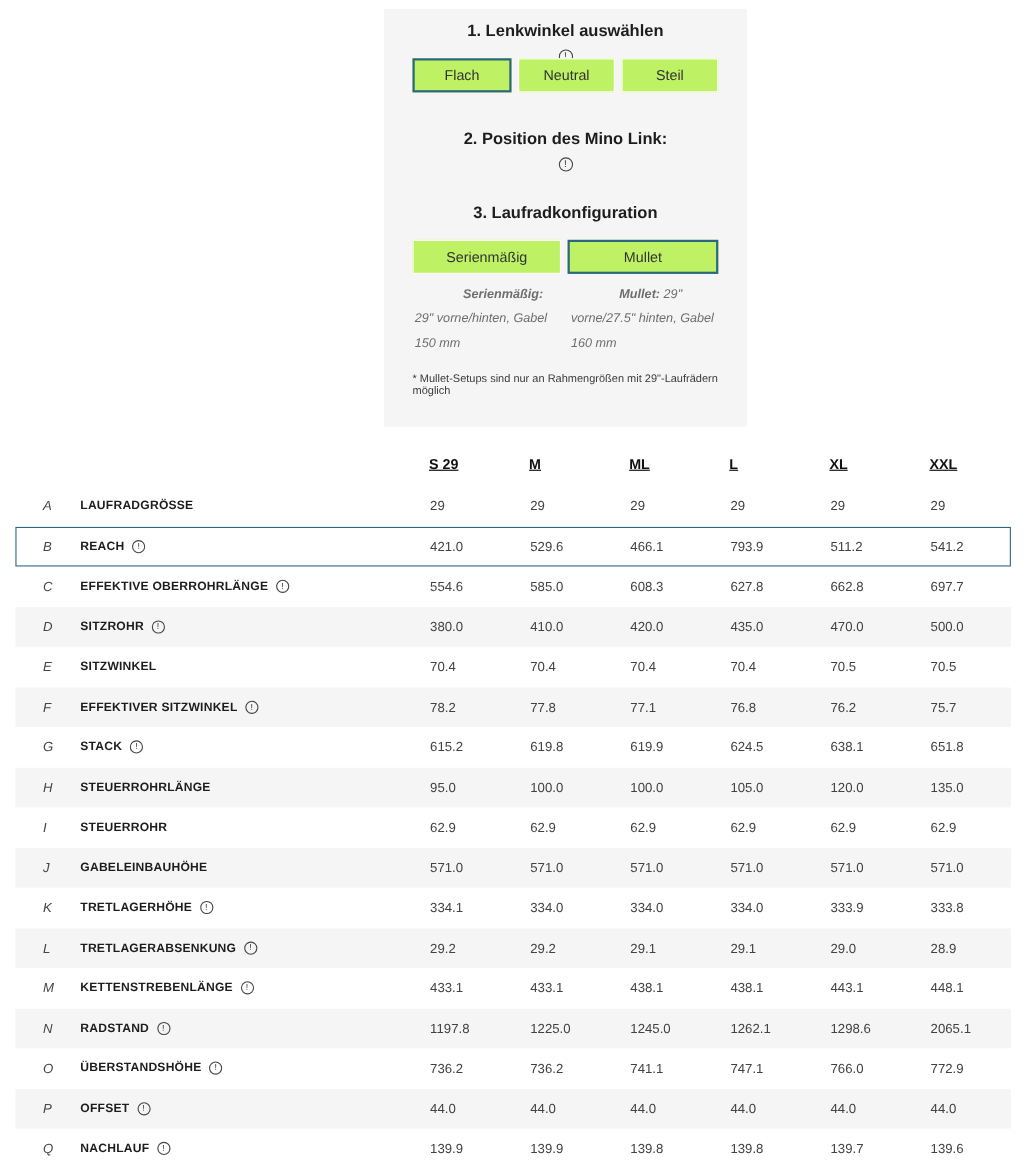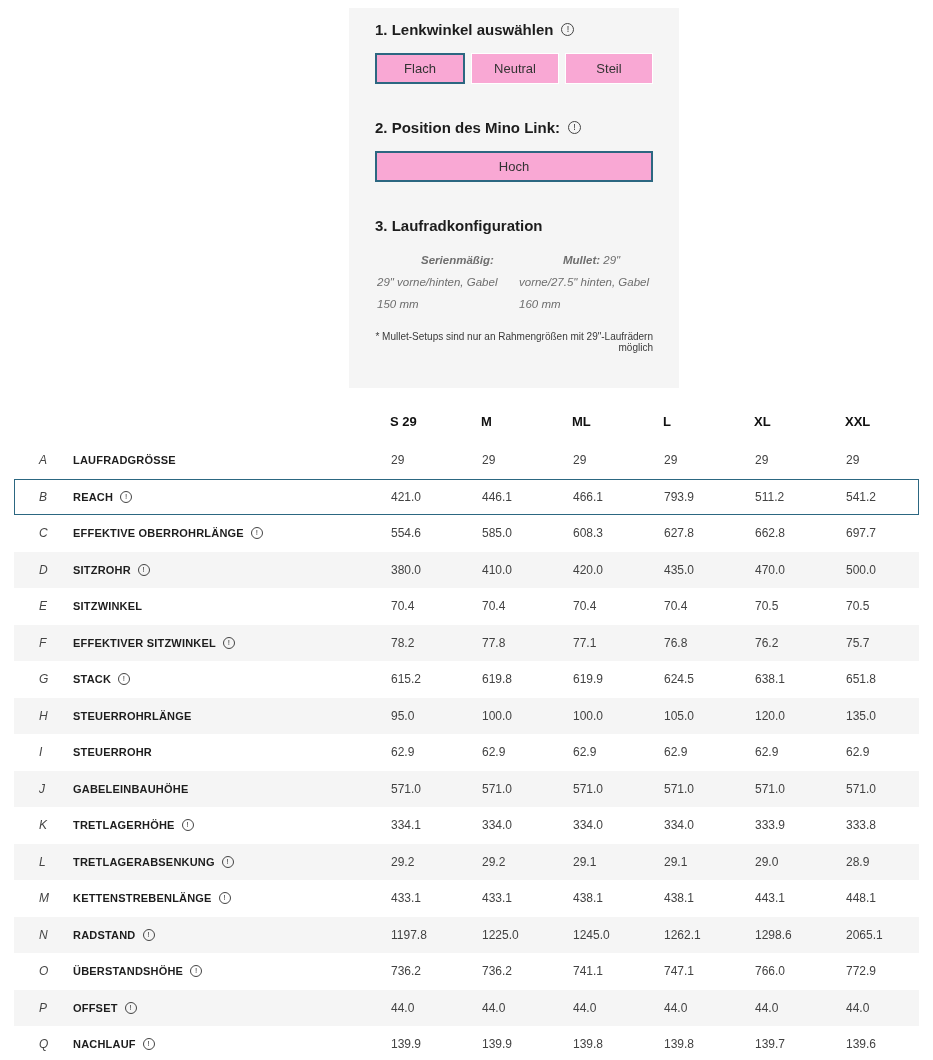--- a/index.html
+++ b/index.html
@@ -13,55 +13,55 @@
     --stripe:#f5f5f5;
   }
 
   
   .config-panel {
     position:absolute; left:349px; top:8px; width:330px; height:380px;
     background:var(--panel-bg); padding:12px 26px 0;
   }
   .section-title {
     display:flex; align-items:center; gap:8px; height:18px;
-    font-size:15px; font-weight:700; color:#1d1d1d; margin-bottom:15px;
+    font-size:15px; font-weight:700; color:#1d1d1d; margin-bottom:15px;flex-direction:column;
   }
   .btn-row { display:flex; gap:6px; margin-bottom:34px; }
   .section:last-child .btn-row { margin-bottom:8px; }
   .opt-btn {
-    flex:1; height:31px; background:#f9a8d4; border:1px solid #fff;
+    flex:1; height:31px; background:#bef264; border:1px solid #fff;
     font-family:inherit; font-size:13px; color:#333; cursor:pointer;
     display:flex; align-items:center; justify-content:center;
   }
   .opt-btn.selected { border:2px solid var(--accent); }
   .desc-row { display:flex; gap:6px; }
   .desc-cell {
     flex:1; font-style:italic; font-size:11.5px; color:#6e6e6e;
     line-height:22px; padding-left:2px;
   }
   .desc-cell b { font-weight:700; font-style:italic;margin-left:44px; }
-  .footnote { margin-top:16px; text-align:right; font-size:10px; color:#3a3a3a; }
+  .footnote { margin-top:16px; text-align:left; font-size:10px; color:#3a3a3a; }
 
   .info-icon {
     width:12px; height:12px; border:1px solid #444; border-radius:50%;
     display:inline-flex; align-items:center; justify-content:center;
     font-size:8px; font-weight:400; color:#333; font-style:normal;
     flex:none; line-height:1; cursor:pointer;
   }
   .title-info { width:13px; height:13px; font-size:9px; }
 
   
   .geo-table { position:absolute; left:0; top:400px; width:933px; }
   .geo-inner { margin:0 14px; }
   .grid {
     display:grid;
     grid-template-columns:34px 318px 91px 91px 91px 91px 91px 1fr;
     padding-left:24px; align-items:center;
   }
-  .thead { height:42px; }
+  .thead { height:42px;text-decoration:underline; }
   .col-h { font-size:13px; font-weight:700; color:#111; }
   .row { height:36.5px; border:1px solid transparent; }
   .row.striped { background:var(--stripe); }
   .row.highlight { border-color:var(--accent); background:#fff; }
   .letter { font-style:italic; font-size:12px; color:#454545; }
   .label-cell {
     display:flex; align-items:center; gap:7px;
     font-size:11px; font-weight:700; color:#1d1d1d; letter-spacing:.2px;
   }
   .val { font-size:12px; color:#424242; }
@@ -81,26 +81,29 @@
           <button class="opt-btn">Neutral</button>
           <button class="opt-btn">Steil</button>
         </div>
       </div>
       <div class="section">
         <div class="section-title">
           <span>2. Position des Mino Link:</span>
           <span class="info-icon title-info">!</span>
         </div>
         <div class="btn-row">
-          <button class="opt-btn selected">Hoch</button>
         </div>
       </div>
       <div class="section">
         <div class="section-title">
           <span>3. Laufradkonfiguration</span>
+        </div>
+        <div class="btn-row">
+          <button class="opt-btn">Serienmäßig</button>
+          <button class="opt-btn selected">Mullet</button>
         </div>
         <div class="desc-row">
           <div class="desc-cell"><b>Serienmäßig:</b> 29" vorne/hinten, Gabel 150 mm</div>
           <div class="desc-cell"><b>Mullet:</b> 29" vorne/27.5" hinten, Gabel 160 mm</div>
         </div>
       </div>
     </div>
   <div class="footnote">* Mullet-Setups sind nur an Rahmengrößen mit 29"-Laufrädern möglich</div>
 </div>
 
@@ -129,21 +132,21 @@
           <div class="val">29</div>
           <div class="val">29</div>
         </div>
         <div class="grid row highlight">
           <div class="letter">B</div>
           <div class="label-cell">
             <span>REACH</span>
             <span class="info-icon">!</span>
           </div>
           <div class="val">421.0</div>
-          <div class="val">446.1</div>
+          <div class="val">529.6</div>
           <div class="val">466.1</div>
           <div class="val">793.9</div>
           <div class="val">511.2</div>
           <div class="val">541.2</div>
         </div>
         <div class="grid row">
           <div class="letter">C</div>
           <div class="label-cell">
             <span>EFFEKTIVE OBERROHRLÄNGE</span>
             <span class="info-icon">!</span>

